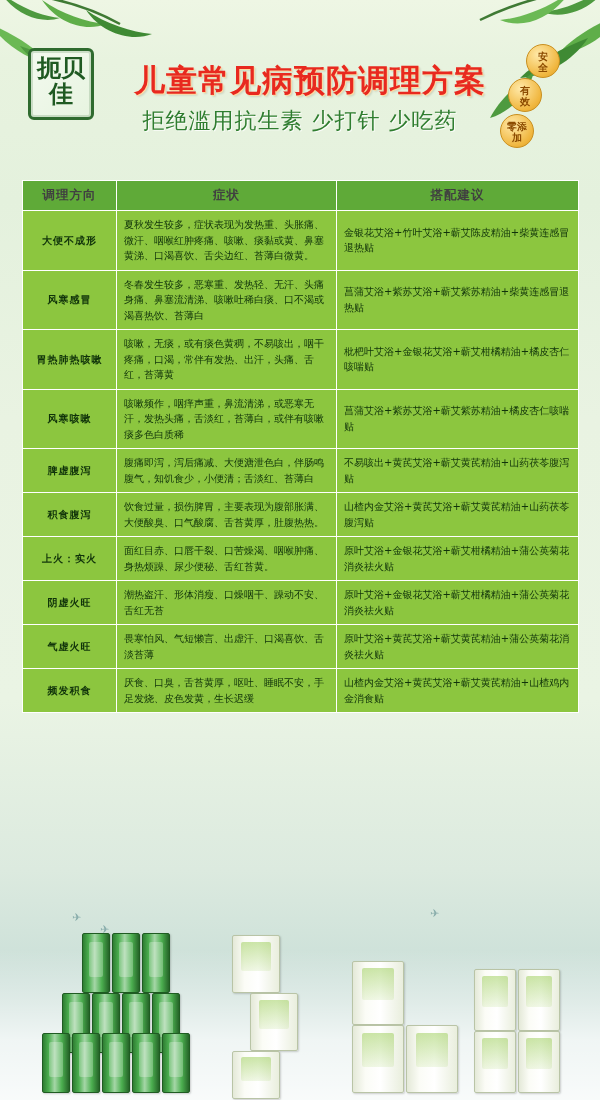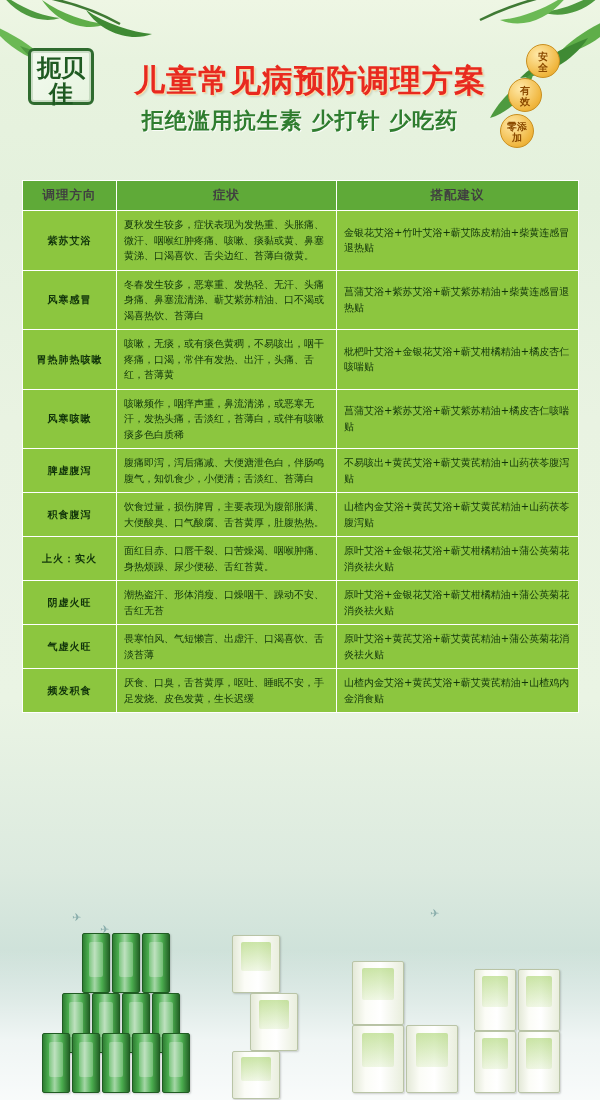--- a/index.html
+++ b/index.html
@@ -76,21 +76,21 @@
   .header {
     position: relative;
     padding-top: 46px;
     height: 120px;
   }
   .logo-stamp {
     position: absolute;
     left: 28px;
     top: 48px;
     width: 66px;
-    height: 57px;
+    height: 72px;
     border: 3px solid #2f6b2f;
     border-radius: 6px;
     background: linear-gradient(135deg, #f3faef, #e7f4e0);
     color: #1f5a22;
     font-family: "DejaVu Serif", "Liberation Serif", serif;
     font-weight: bold;
     font-size: 24px;
     line-height: 1.08;
     text-align: center;
     letter-spacing: 0;
@@ -114,21 +114,21 @@
     text-shadow: 1px 1px 0 #ffd9a0, 2px 2px 2px rgba(0,0,0,0.12);
     white-space: nowrap;
   }
   .sub-title {
     position: absolute;
     left: 90px;
     top: 106px;
     width: 420px;
     text-align: center;
     font-family: "DejaVu Serif", "Liberation Serif", serif;
-    font-weight: bold;
+    font-weight: normal;
     font-size: 22px;
     color: #2f7d2f;
     letter-spacing: 1px;
     text-shadow: 1px 1px 0 rgba(255,255,255,0.8);
     white-space: nowrap;
   }
 
   .badges {
     position: absolute;
     right: 22px;
@@ -309,27 +309,27 @@
         </colgroup>
       <thead>
         <tr>
           <th>调理方向</th>
           <th>症状</th>
           <th>搭配建议</th>
         </tr>
       </thead>
       <tbody>
         <tr>
-          <td class="dir">紫苏艾浴</td>
+          <td class="dir">大便不成形</td>
           <td class="sym">夏秋发生较多，症状表现为发热重、头胀痛、微汗、咽喉红肿疼痛、咳嗽、痰黏或黄、鼻塞黄涕、口渴喜饮、舌尖边红、苔薄白微黄。</td>
           <td class="rec">金银花艾浴+竹叶艾浴+蕲艾陈皮精油+柴黄连感冒退热贴</td>
         </tr>
         <tr>
           <td class="dir">风寒感冒</td>
-          <td class="sym">冬春发生较多，恶寒重、发热轻、无汗、头痛身痛、鼻塞流清涕、蕲艾紫苏精油、口不渴或渴喜热饮、苔薄白</td>
+          <td class="sym">冬春发生较多，恶寒重、发热轻、无汗、头痛身痛、鼻塞流清涕、咳嗽吐稀白痰、口不渴或渴喜热饮、苔薄白</td>
           <td class="rec">菖蒲艾浴+紫苏艾浴+蕲艾紫苏精油+柴黄连感冒退热贴</td>
         </tr>
         <tr>
           <td class="dir">胃热肺热咳嗽</td>
           <td class="sym">咳嗽，无痰，或有痰色黄稠，不易咳出，咽干疼痛，口渴，常伴有发热、出汗，头痛、舌红，苔薄黄</td>
           <td class="rec">枇杷叶艾浴+金银花艾浴+蕲艾柑橘精油+橘皮杏仁咳喘贴</td>
         </tr>
         <tr>
           <td class="dir">风寒咳嗽</td>
           <td class="sym">咳嗽频作，咽痒声重，鼻流清涕，或恶寒无汗，发热头痛，舌淡红，苔薄白，或伴有咳嗽痰多色白质稀</td>

